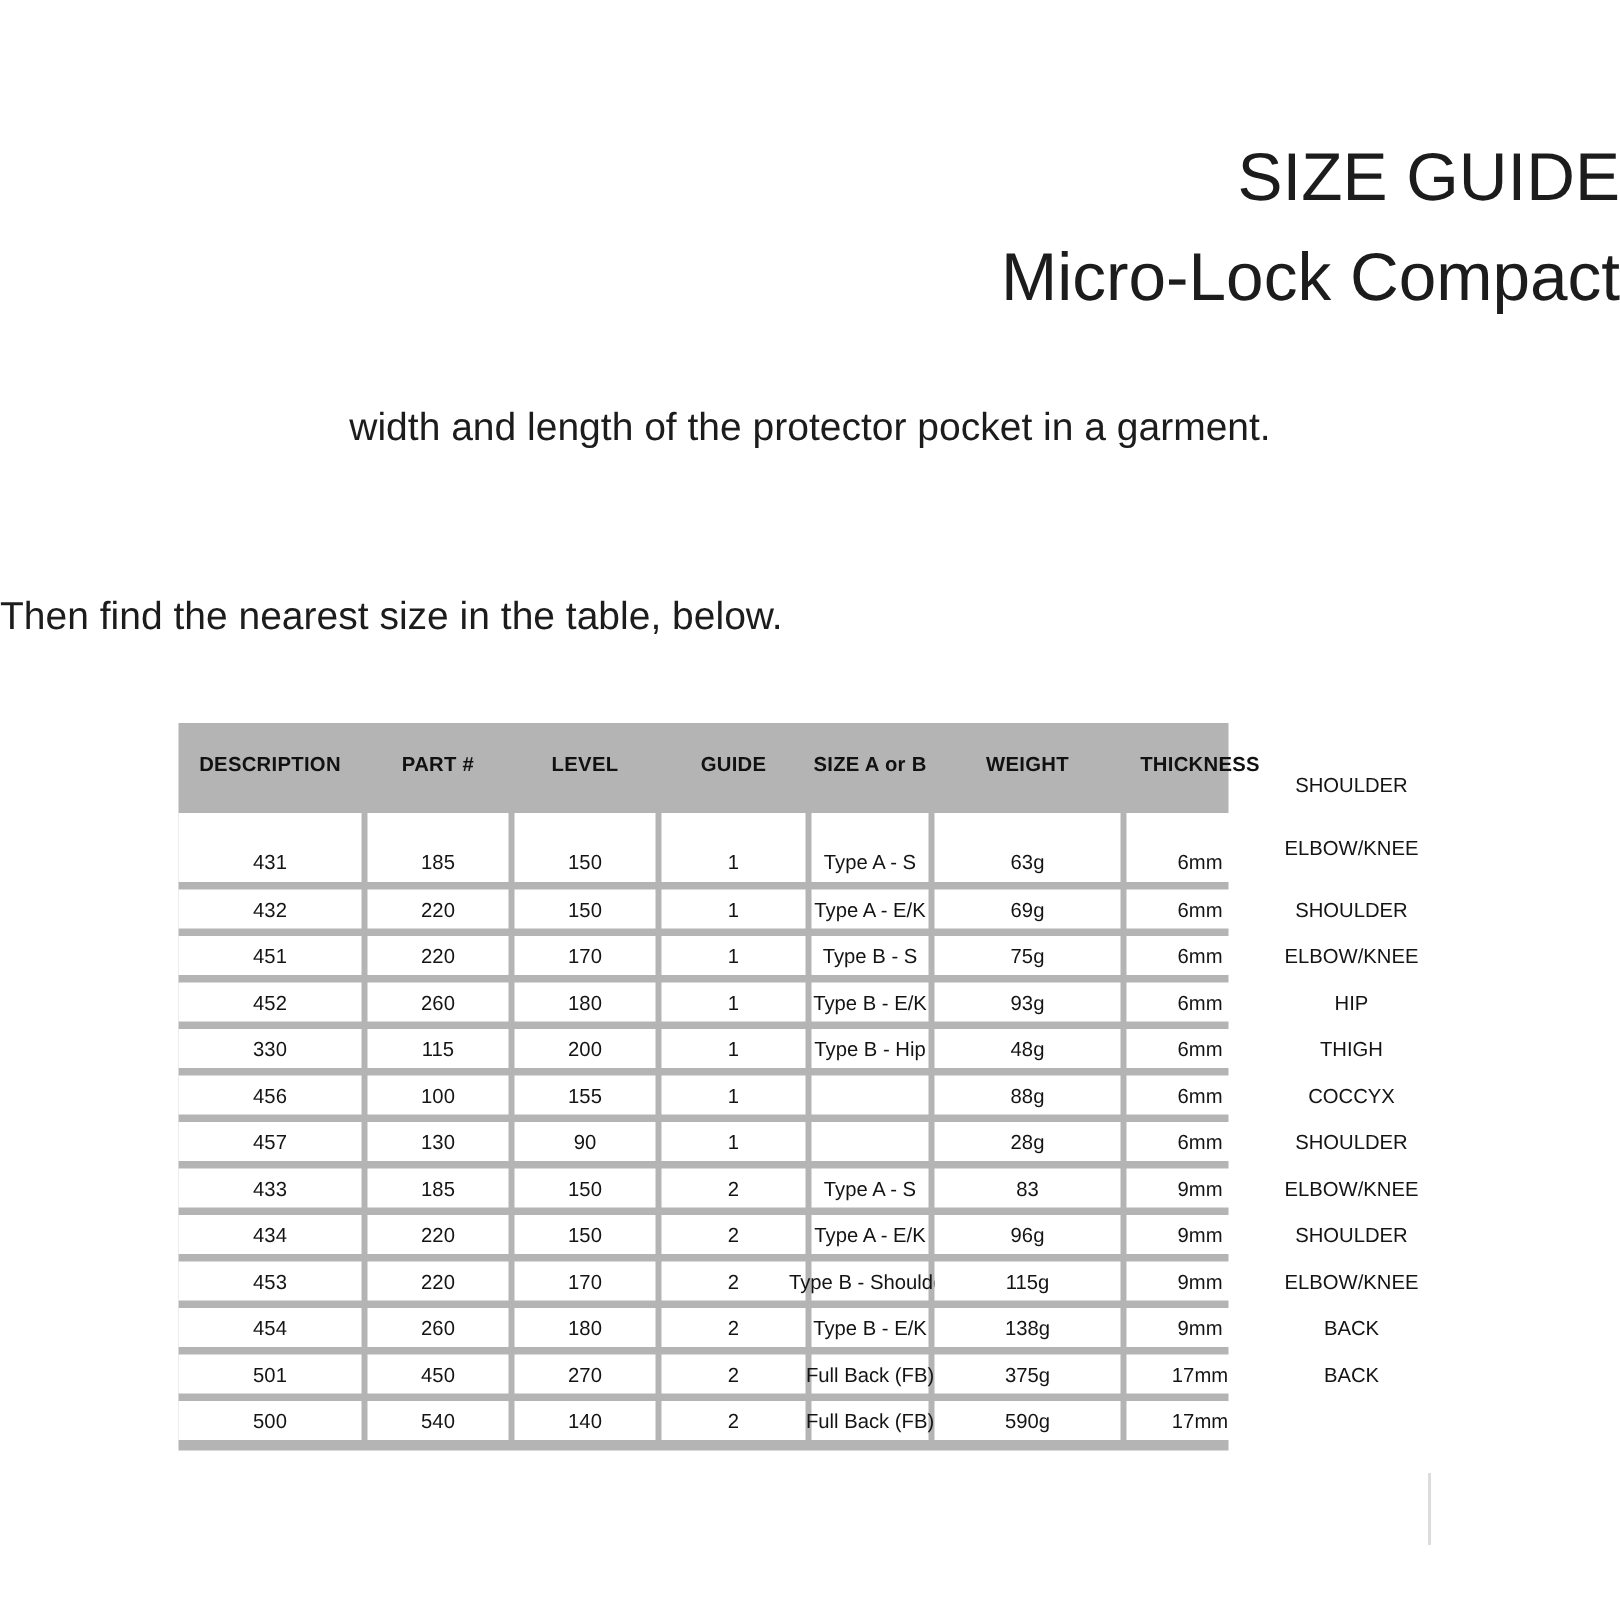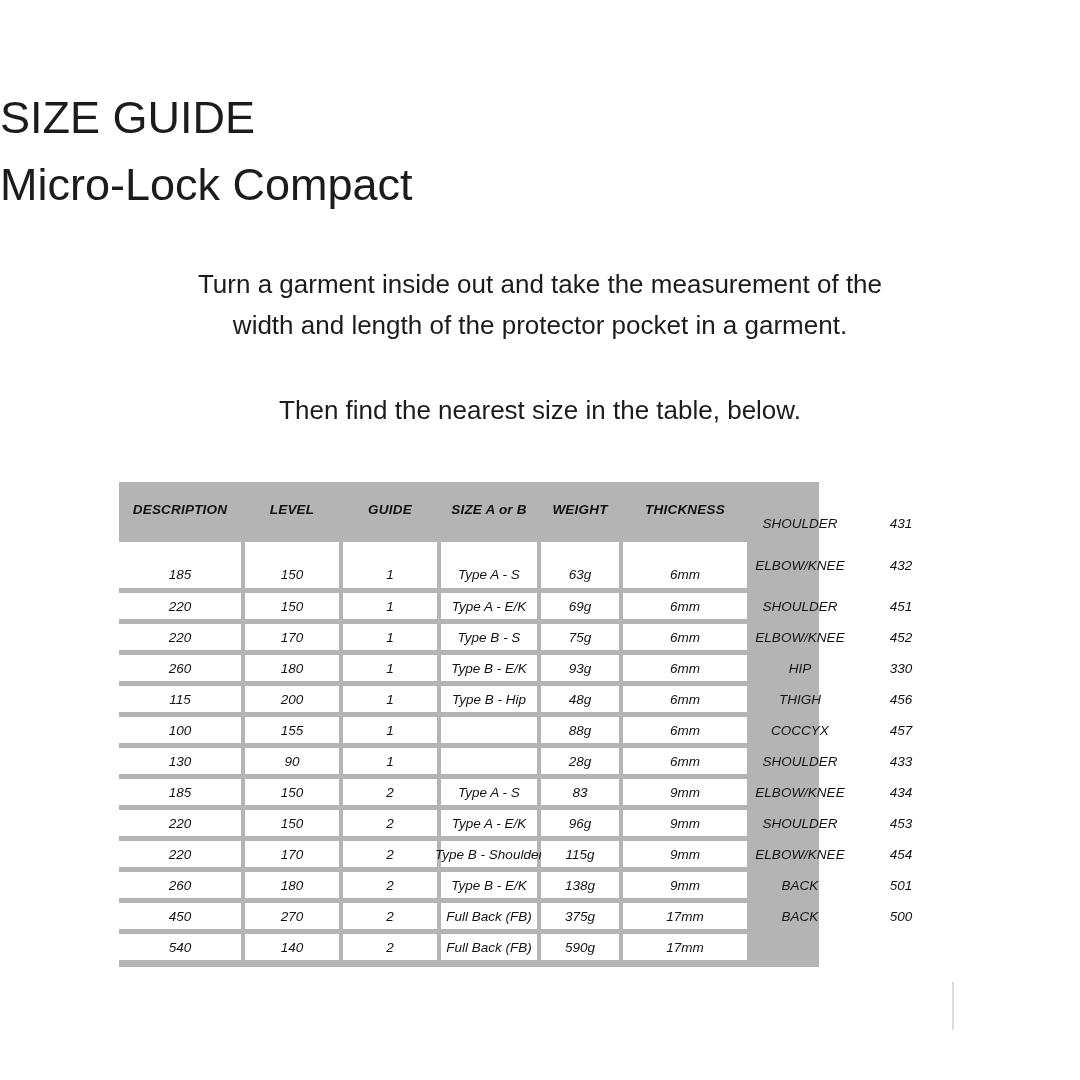--- a/index.html
+++ b/index.html
@@ -7,57 +7,56 @@
   body {
     width: 1080px; height: 1080px;
     position: relative;
     font-family: "Liberation Sans", sans-serif;
     color: #1a1a1a;
     overflow: hidden;
   }
   .title-block {
     position: absolute;
     top: 84px; left: 0; right: 0;
-    text-align: left;
+    text-align: right;
     font-size: 45px;
     line-height: 67px;
     font-weight: normal;
     color: #1c1c1c;
     letter-spacing: 0px;
   }
   .intro-block {
     position: absolute;
     top: 264px; left: 0; right: 0;
     text-align: center;
     font-size: 26px;
     line-height: 41px;
     color: #1c1c1c;
     white-space: nowrap;
   }
   .intro-2 {
     position: absolute;
     top: 390px; left: 0; right: 0;
-    text-align: center;
+    text-align: left;
     font-size: 26px;
     line-height: 41px;
     color: #1c1c1c;
     white-space: nowrap;
   }
   .size-table {
     position: absolute;
     left: 119px; top: 482px;
     width: 700px;
     background: #b4b4b4;
     display: grid;
     grid-template-columns: 122px 94px 94px 96px 78px 124px 98px 96px;
     grid-template-rows: 55px 46px repeat(12, 26px);
     column-gap: 4px;
     row-gap: 5px;
     padding: 0 7px 7px 0;
-    font-style: italic;
   }
   .cell {
     background: #ffffff;
     display: flex;
     align-items: center;
     justify-content: center;
     font-size: 13.5px;
     color: #141414;
     white-space: nowrap;
   }
@@ -81,28 +80,28 @@
 </style>
 </head>
 <body>
 
 <div class="title-block">
   <div>SIZE GUIDE</div>
   <div>Micro-Lock Compact</div>
 </div>
 
 <div class="intro-block">
-  <div>Turn a garment inside out and take the measurement of the</div>
   <div>width and length of the protector pocket in a garment.</div>
 </div>
 
 <div class="intro-2">Then find the nearest size in the table, below.</div>
 
 <div class="size-table">
     <div class="cell on-gray header-cell">DESCRIPTION</div>
+    <div class="cell on-gray header-cell">PART #</div>
     <div class="cell on-gray header-cell">LEVEL</div>
     <div class="cell on-gray header-cell">GUIDE</div>
     <div class="cell on-gray header-cell">SIZE A or B</div>
     <div class="cell on-gray header-cell">WEIGHT</div>
     <div class="cell on-gray header-cell">THICKNESS</div>
     <div class="cell on-gray tall">SHOULDER</div>
     <div class="cell tall">431</div>
     <div class="cell tall">185</div>
     <div class="cell tall">150</div>
     <div class="cell tall">1</div>

